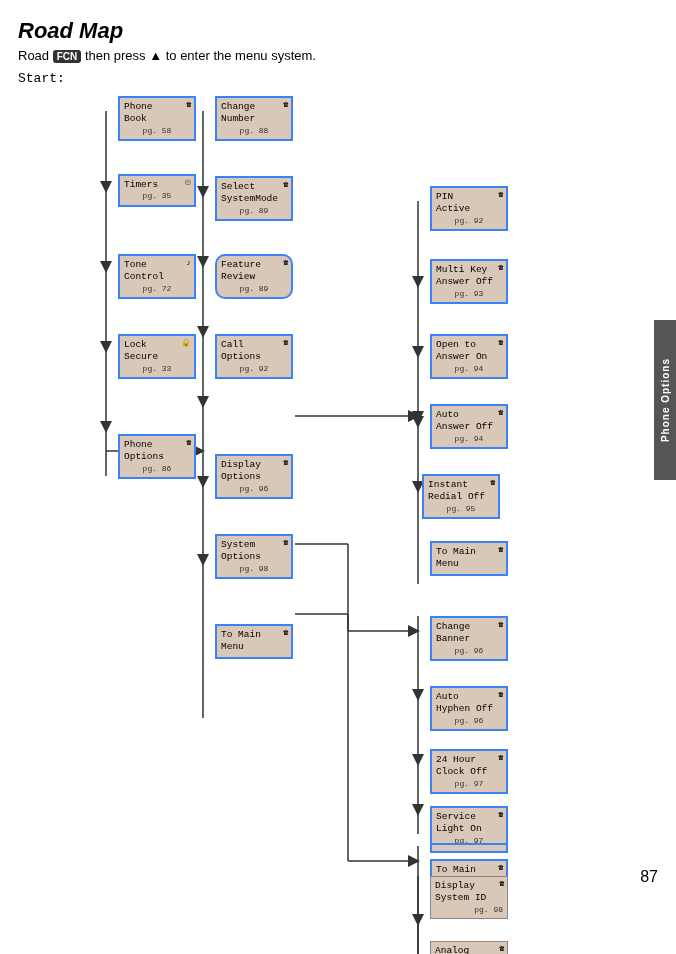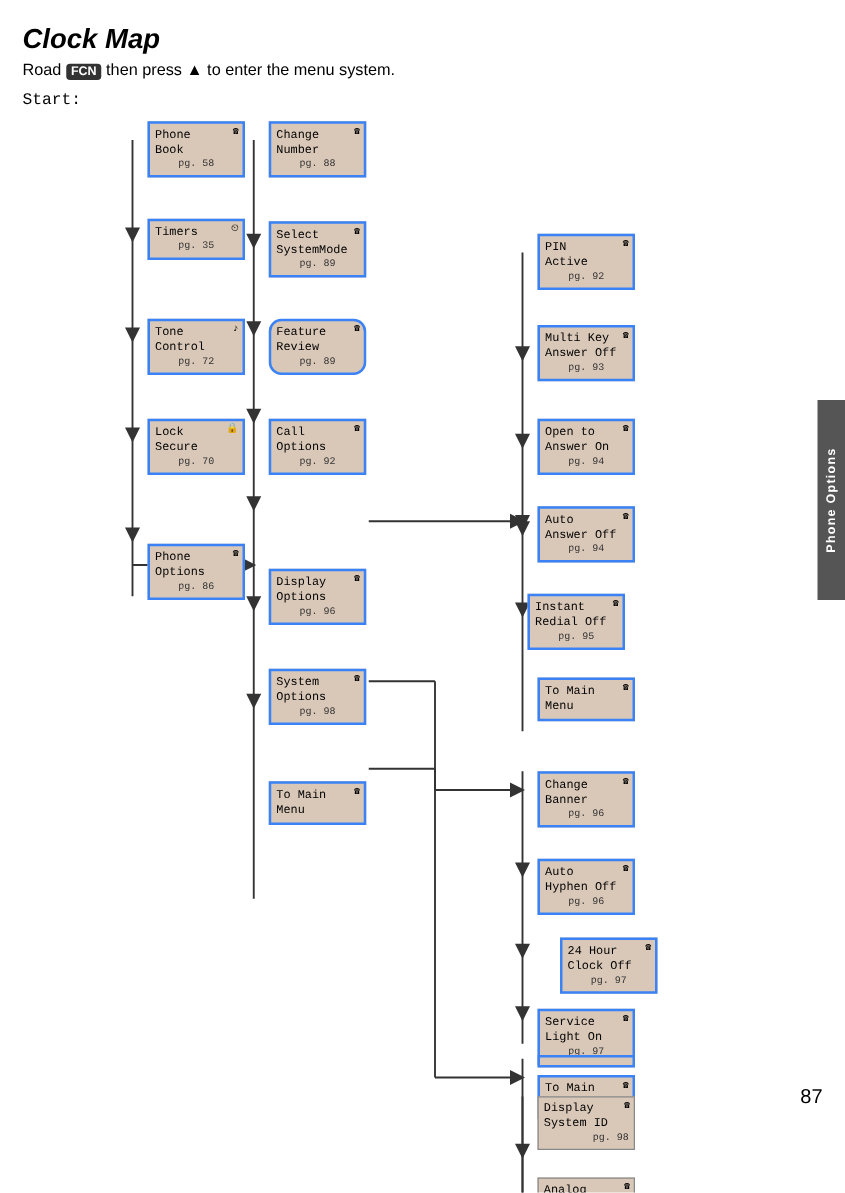--- a/index.html
+++ b/index.html
@@ -105,21 +105,21 @@
       text-orientation: mixed;
       transform: rotate(180deg);
       letter-spacing: 1px;
     }
   </style>
 </head>
 <body>
 
 <div class="page-container">
 
-  <div class="page-title">Clock Map</div>
+  <div class="page-title">Road Map</div>
 
   <div class="page-subtitle">
     <span>Road </span><span class="fcn-key">FCN</span><span> then press </span><span>▲</span><span> to enter the menu system.</span>
   </div>
 
   <div class="start-label">Start:</div>
 
   <div class="side-tab">
     <span>Phone Options</span>
   </div>
@@ -202,21 +202,21 @@
 
     <div class="menu-box" style="left:100px;top:168px;">
       Tone<br>Control
       <span style="position:absolute;right:3px;top:2px;font-size:8px;">♪</span>
       <span class="page-ref">pg. 72</span>
     </div>
 
     <div class="menu-box" style="left:100px;top:248px;">
       Lock<br>Secure
       <span style="position:absolute;right:3px;top:2px;font-size:8px;">🔒</span>
-      <span class="page-ref">pg. 70</span>
+      <span class="page-ref">pg. 33</span>
     </div>
 
     <div class="menu-box" style="left:100px;top:348px;">
       Phone<br>Options
       <span style="position:absolute;right:3px;top:2px;font-size:8px;">☎</span>
       <span class="page-ref">pg. 86</span>
     </div>
 
     <div class="menu-box" style="left:197px;top:10px;">
       Change<br>Number
@@ -299,21 +299,21 @@
       <span style="position:absolute;right:3px;top:2px;font-size:8px;">☎</span>
       <span class="page-ref">pg. 96</span>
     </div>
 
     <div class="menu-box" style="left:412px;top:600px;">
       Auto<br>Hyphen Off
       <span style="position:absolute;right:3px;top:2px;font-size:8px;">☎</span>
       <span class="page-ref">pg. 96</span>
     </div>
 
-    <div class="menu-box" style="left:412px;top:663px;margin-left:18px;">
+    <div class="menu-box" style="left:412px;top:663px;">
       24 Hour<br>Clock Off
       <span style="position:absolute;right:3px;top:2px;font-size:8px;">☎</span>
       <span class="page-ref">pg. 97</span>
     </div>
 
     <div class="menu-box" style="left:412px;top:720px;">
       Service<br>Light On
       <span style="position:absolute;right:3px;top:2px;font-size:8px;">☎</span>
       <span class="page-ref">pg. 97</span>
     </div>

